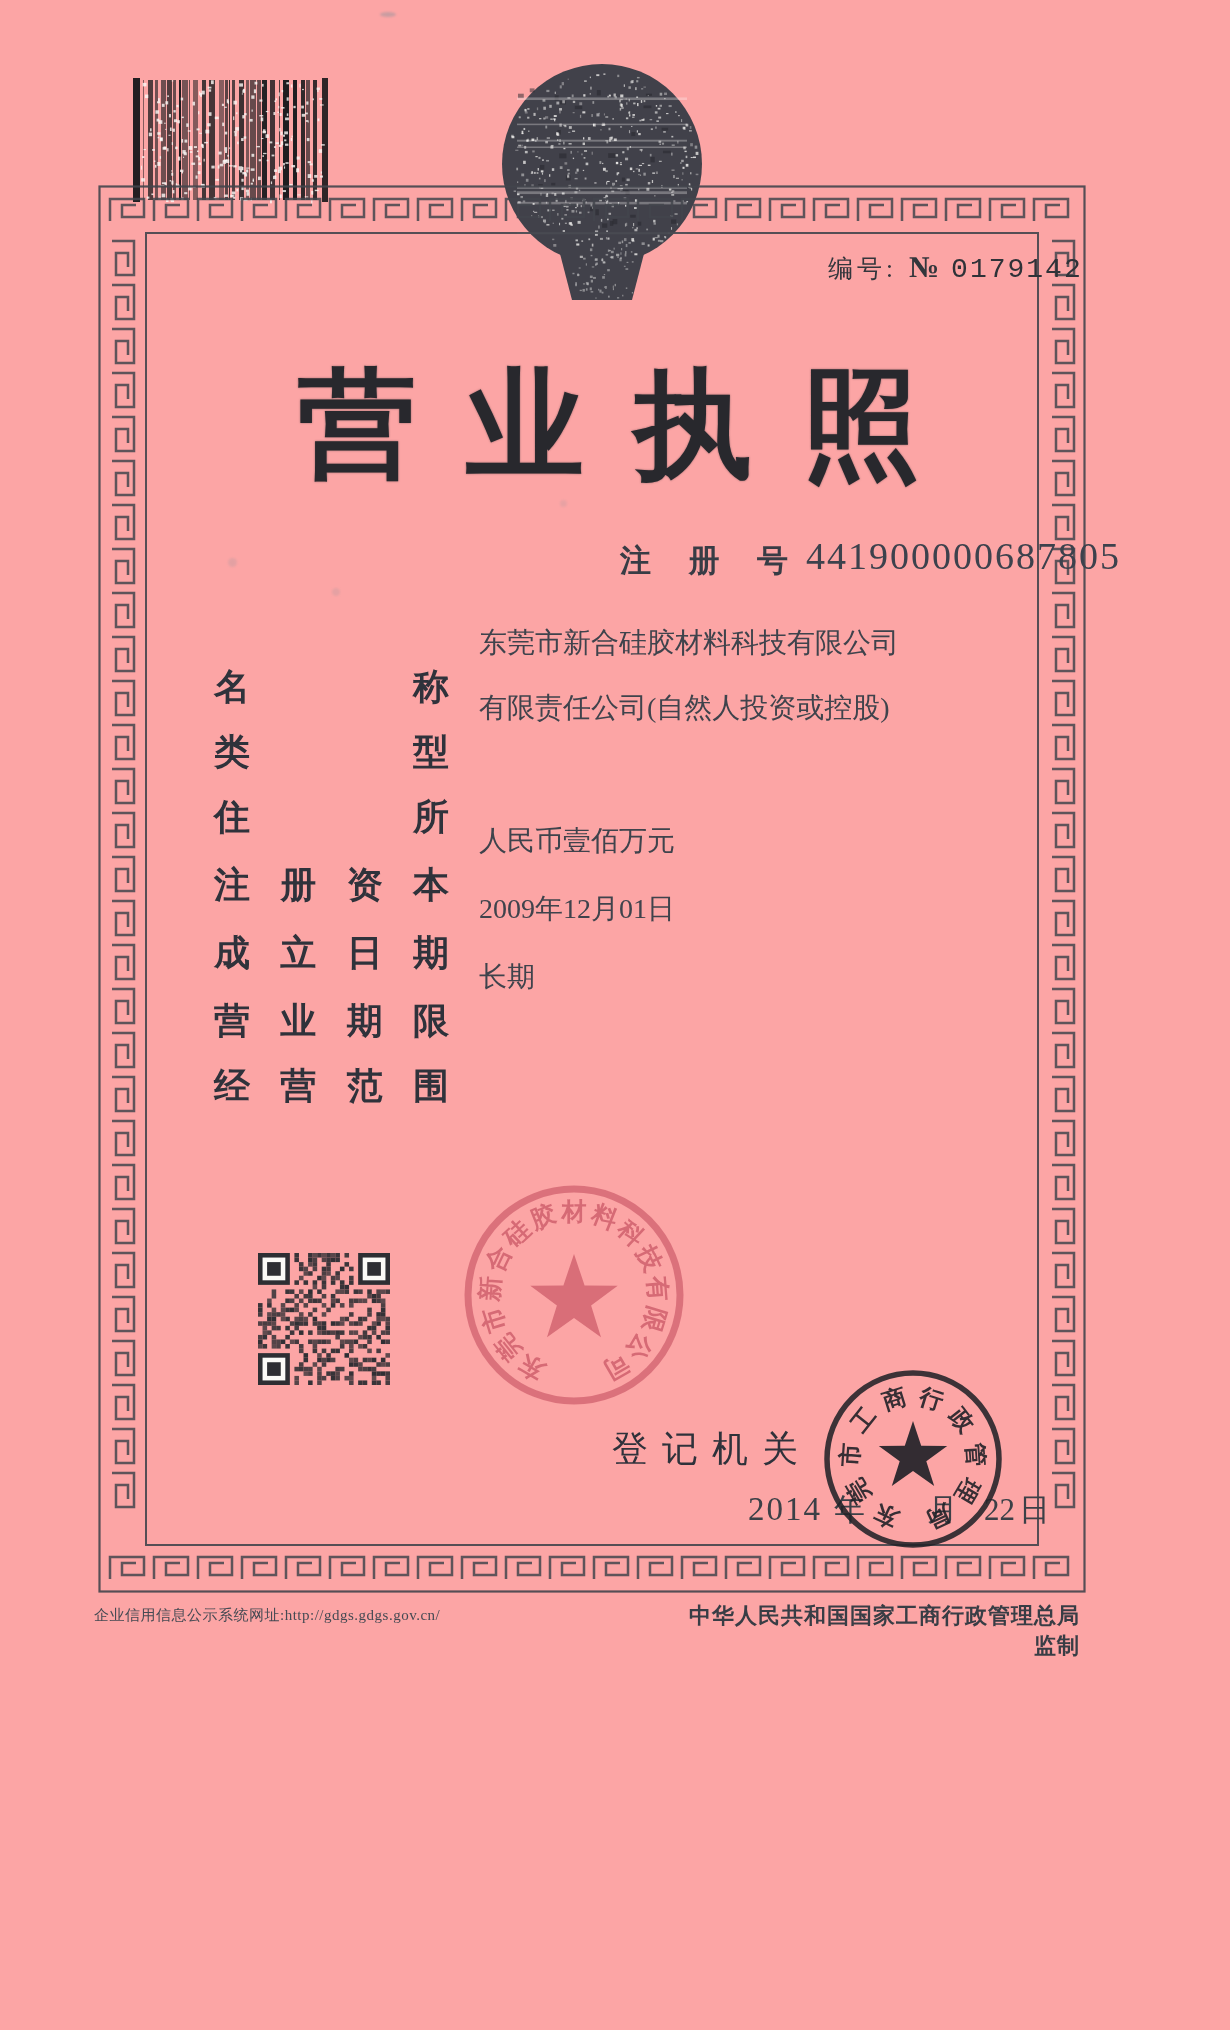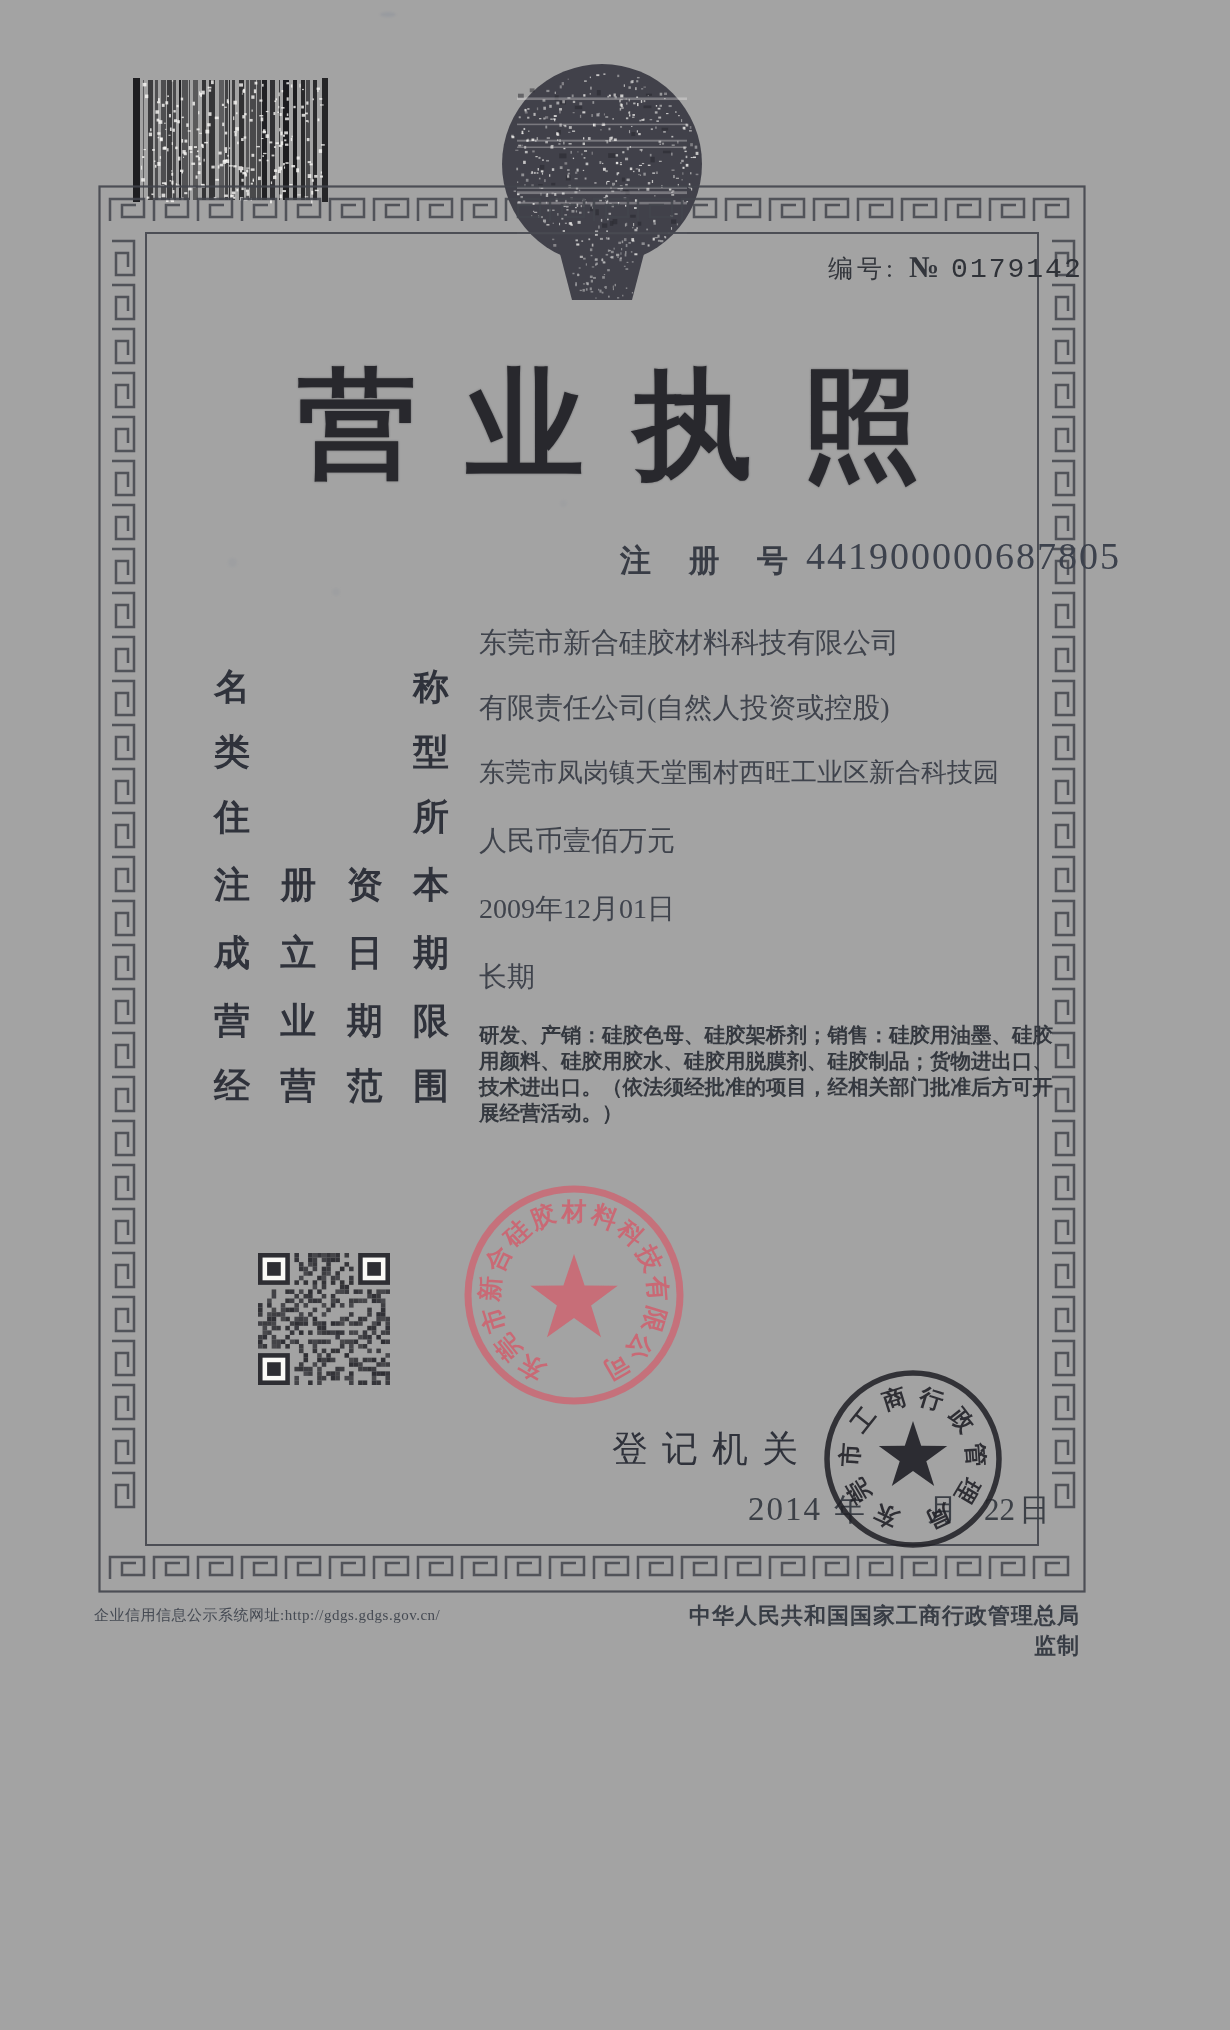--- a/index.html
+++ b/index.html
@@ -1,16 +1,16 @@
 <!DOCTYPE html>
 <html><head>
 <meta charset="utf-8">
 <style>
   html,body{margin:0;padding:0;background:#e8e8e6;}
-  .page{position:relative;width:1230px;height:2030px;background:#a3a3a3;overflow:hidden;
+  .page{position:relative;width:1230px;height:2030px;background:#fca5a5;overflow:hidden;
         font-family:"Liberation Serif",serif;color:#33363c;}
   .abs{position:absolute;}
   
   .serial{left:828px;top:250px;display:flex;align-items:baseline;gap:12px;color:#33363c;}
   .serial .lbl{font-size:25px;letter-spacing:4px;}
   .serial .nomark{font-size:30px;font-weight:700;}
   .serial .num{font-family:"Liberation Mono",monospace;font-size:28px;letter-spacing:2px;color:#2f3238;}
   
   .title{left:298px;top:346px;font-size:118px;font-weight:800;letter-spacing:50px;white-space:nowrap;
          color:#28282d;text-shadow:0 0 2px rgba(40,40,45,.55);}
@@ -997,37 +997,35 @@
     <div class="row">
       <div class="flabel">名称</div>
       <div class="fvalue">东莞市新合硅胶材料科技有限公司</div>
     </div>
     <div class="row">
       <div class="flabel">类型</div>
       <div class="fvalue">有限责任公司(自然人投资或控股)</div>
     </div>
     <div class="row">
       <div class="flabel">住所</div>
-      <div class="fvalue addr">东莞市凤岗镇天堂围村西旺工业区新合科技园</div>
     </div>
     <div class="row shift">
       <div class="flabel">注册资本</div>
       <div class="fvalue">人民币壹佰万元</div>
     </div>
     <div class="row shift">
       <div class="flabel">成立日期</div>
       <div class="fvalue">2009年12月01日</div>
     </div>
     <div class="row shift">
       <div class="flabel">营业期限</div>
       <div class="fvalue">长期</div>
     </div>
     <div class="row last">
       <div class="flabel">经营范围</div>
-      <div class="fvalue scope">研发、产销：硅胶色母、硅胶架桥剂；销售：硅胶用油墨、硅胶用颜料、硅胶用胶水、硅胶用脱膜剂、硅胶制品；货物进出口、技术进出口。（依法须经批准的项目，经相关部门批准后方可开展经营活动。）</div>
     </div>
   </div>
 
   <svg id="qr" class="abs" style="left:258px;top:1253px;" width="132" height="132" viewBox="0 0 29 29">
       <rect x="8" y="0" width="1" height="1" fill="#2e2e33" opacity="0.951205691380892"></rect>
       <rect x="11" y="0" width="1" height="1" fill="#2e2e33" opacity="0.9543857719399966"></rect>
       <rect x="12" y="0" width="1" height="1" fill="#2e2e33" opacity="0.7763591258553788"></rect>
       <rect x="13" y="0" width="1" height="1" fill="#2e2e33" opacity="0.9177353865234181"></rect>
       <rect x="14" y="0" width="1" height="1" fill="#2e2e33" opacity="0.7660969445714727"></rect>
       <rect x="15" y="0" width="1" height="1" fill="#2e2e33" opacity="0.9316043714061379"></rect>

